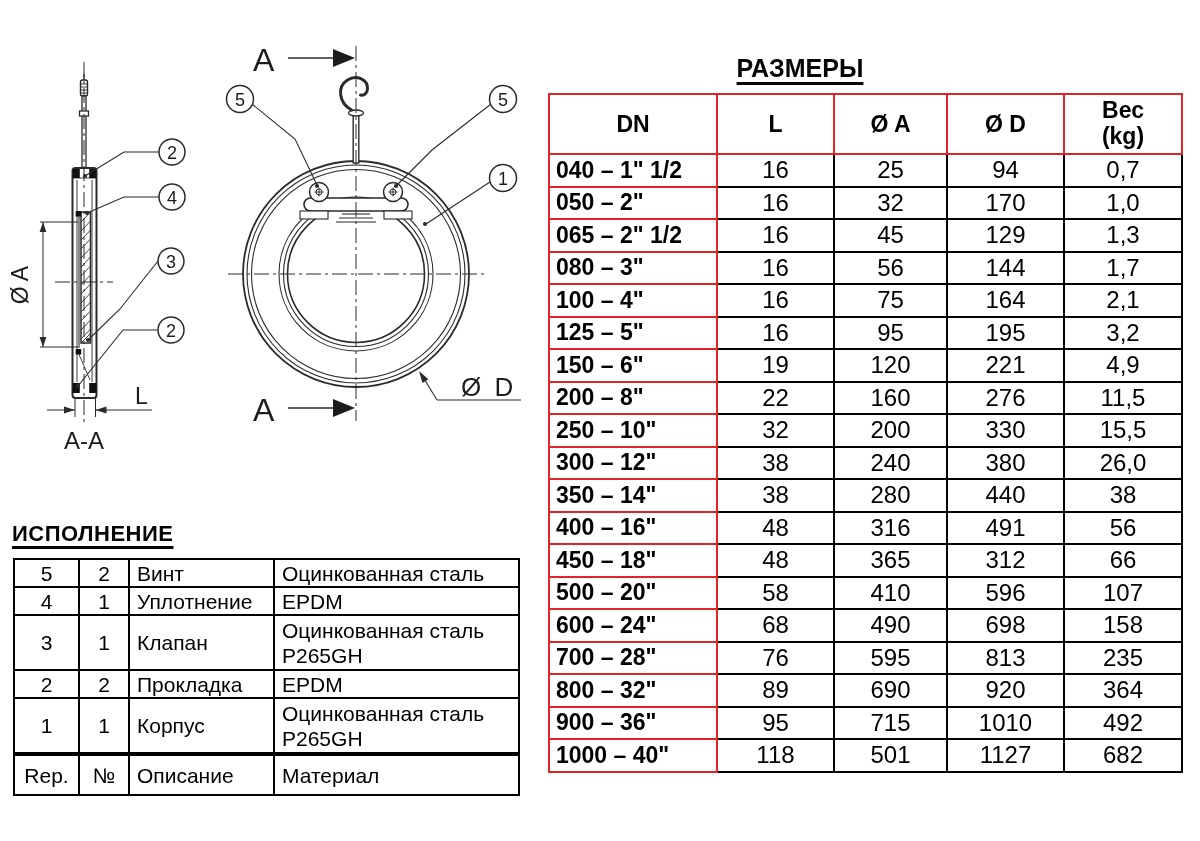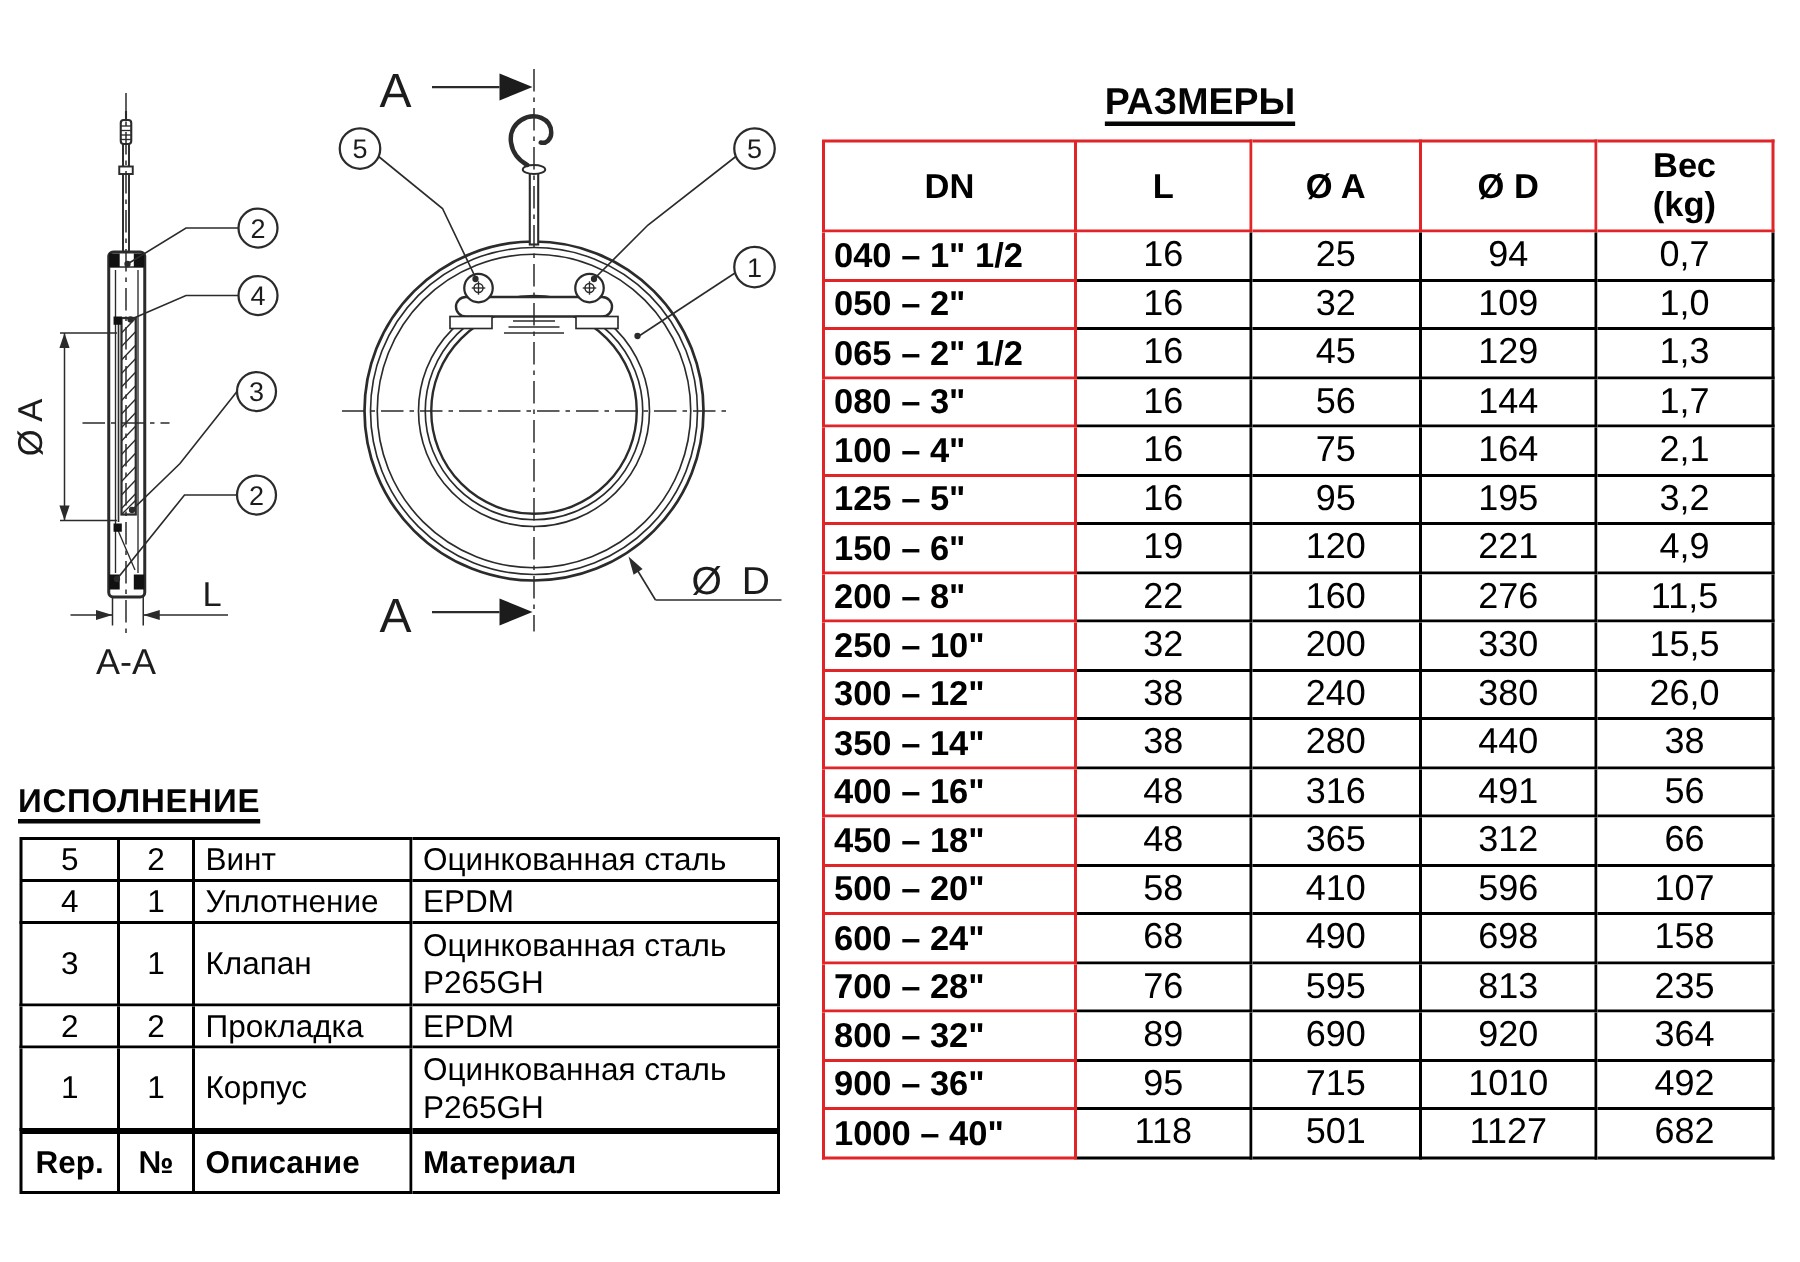--- a/index.html
+++ b/index.html
@@ -40,21 +40,21 @@
   
   .parts-table{position:absolute;left:13px;top:558px;}
   .parts-table td{
     padding:0;font-size:21px;vertical-align:middle;background:#fff;line-height:25px;
     border-right:2px solid #000;border-bottom:2px solid #000;
   }
   .parts-table tr:first-child td{border-top:2px solid #000;}
   .parts-table td:first-child{border-left:2px solid #000;}
   .parts-table td{height:26px;}
   .parts-table tr.tall td{height:53px;}
-  .parts-table tr.footer td{height:38px;font-weight:bold;}
+  .parts-table tr.footer td{height:38px;font-weight:normal;}
   .parts-table .c-rep,.parts-table .c-num{text-align:center;}
   .parts-table .c-desc,.parts-table .c-mat{text-align:left;padding-left:7px;padding-right:3px;}
 
   
   .drawing{position:absolute;left:0;top:0;}
   .drawing text{font-family:"Liberation Sans", sans-serif;fill:#1c1c1c;}
   :root{--red:#e02427;}
 </style>
 </head>
 <body>
@@ -322,21 +322,21 @@
     <td class="c-dn">040 – 1" 1/2</td>
     <td>16</td>
     <td>25</td>
     <td>94</td>
     <td>0,7</td>
   </tr>
       <tr>
     <td class="c-dn">050 – 2"</td>
     <td>16</td>
     <td>32</td>
-    <td>109</td>
+    <td>170</td>
     <td>1,0</td>
   </tr>
       <tr>
     <td class="c-dn">065 – 2" 1/2</td>
     <td>16</td>
     <td>45</td>
     <td>129</td>
     <td>1,3</td>
   </tr>
       <tr>

